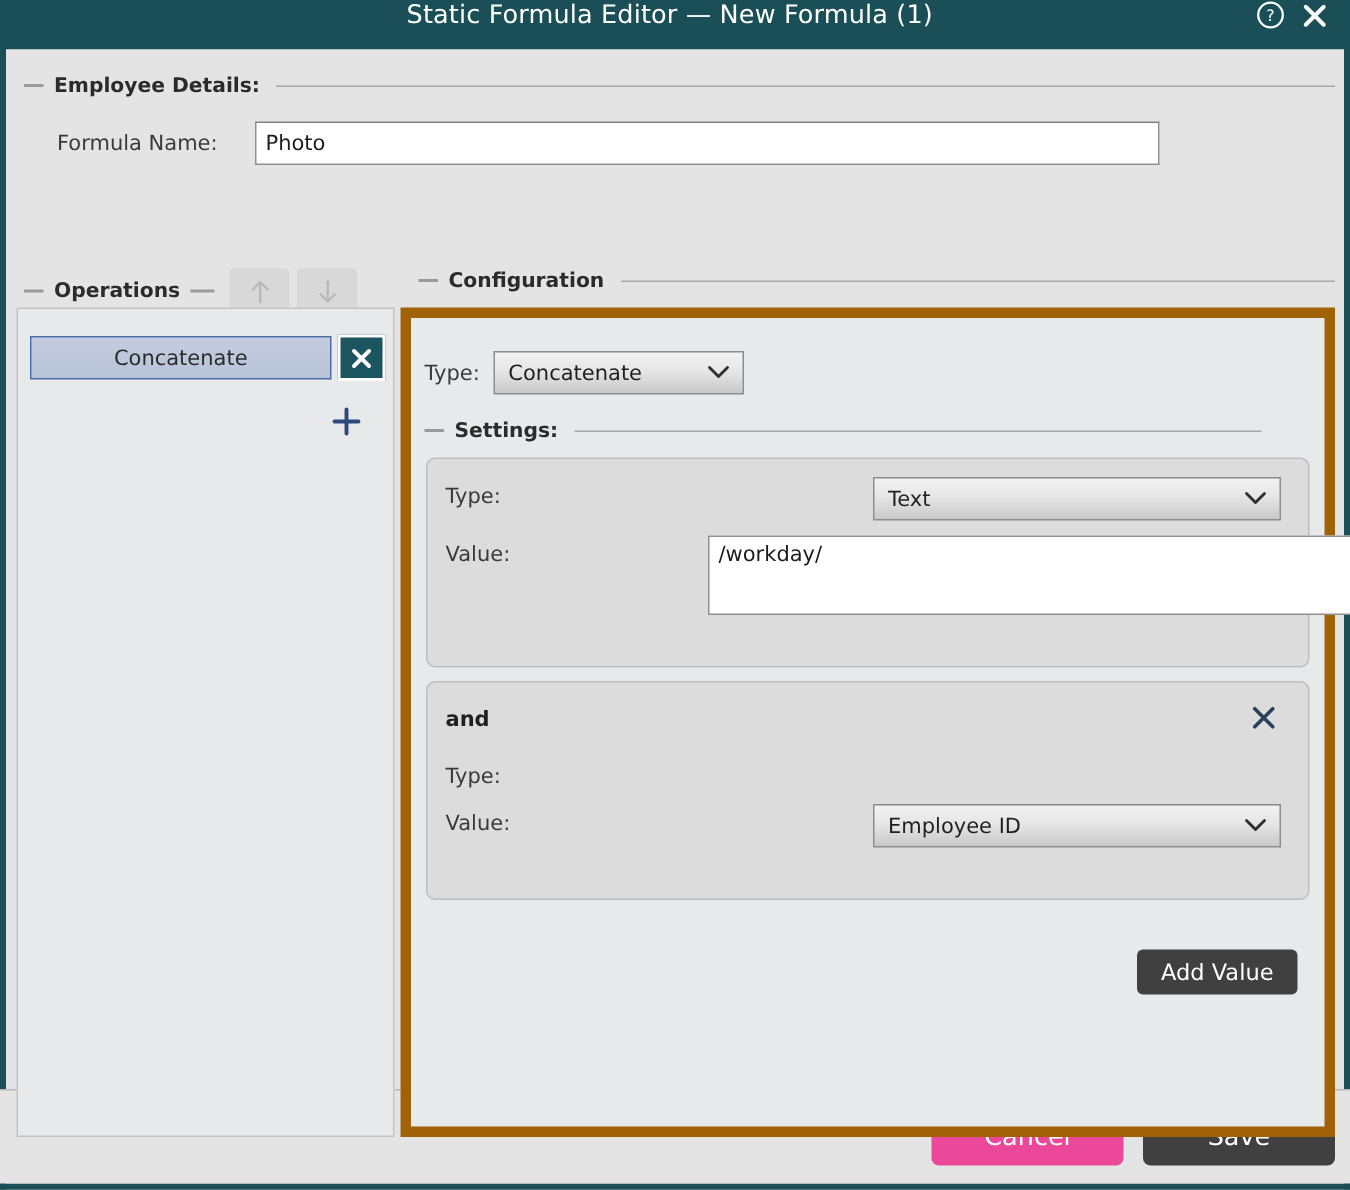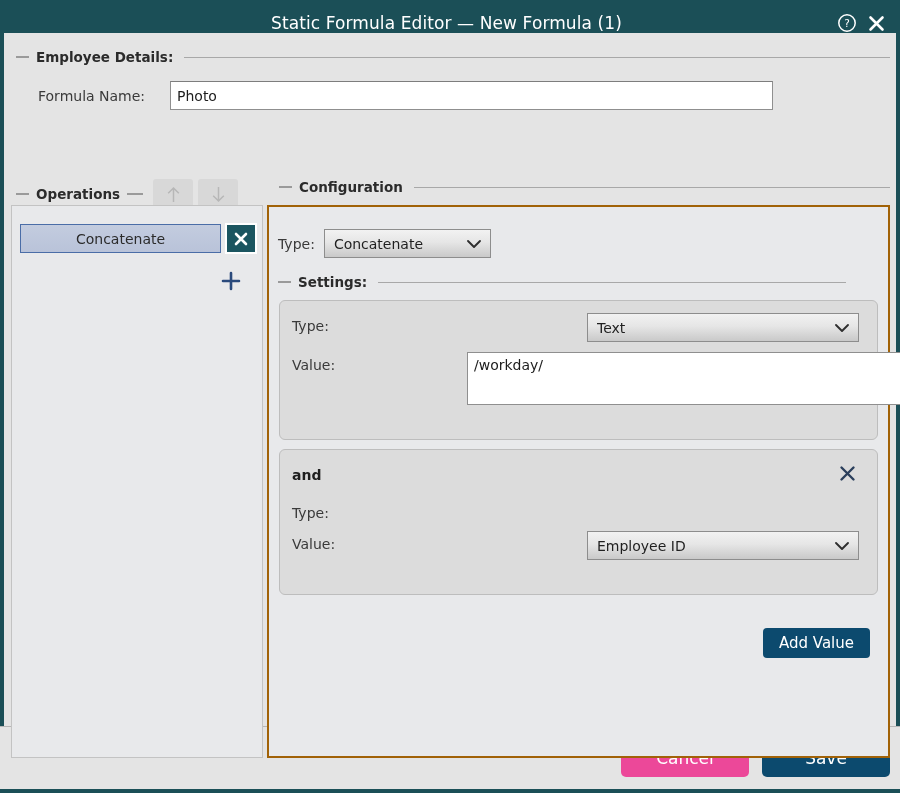--- a/index.html
+++ b/index.html
@@ -20,21 +20,21 @@
     display: flex;
     flex-direction: column;
   }
   
   .titlebar {
     height: 33px;
     min-height: 33px;
     background: #1b4f57;
     color: #ffffff;
     display: flex;
-    align-items: flex-end;
+    align-items: flex-start;
     position: relative;
     margin: 0 -4px;
   }
   .titlebar-title {
     flex: 1;
     text-align: center;
     font-size: 17px;
     letter-spacing: .1px;
     padding-left: 56px;
   }
@@ -170,21 +170,21 @@
   .config-hdr {
     position: absolute;
     left: 275px; top: 146px;
     width: 611px;
   }
   .config-panel {
     position: absolute;
     left: 263px; top: 172px;
     width: 623px; height: 553px;
     background: #e8e9eb;
-    border: 2px solid #a16207;
+    border: 7px solid #a16207;
   }
   .cfg-type-row {
     display: flex;
     align-items: center;
     gap: 9px;
     padding: 22px 0 0 9px;
   }
   .cfg-type-label { font-size: 14px; color: #3a3a3a; }
   
   .select {
@@ -265,21 +265,21 @@
     font-family: inherit;
     font-size: 15px;
     color: #ffffff;
     cursor: default;
     padding: 0 16px;
     height: 30px;
     display: inline-flex;
     align-items: center;
     justify-content: center;
   }
-  .btn-teal { background: #0c4a6e; }
+  .btn-teal { background: #404040; }
   .btn-gray { background: #ec4899; }
   
   .footer {
     height: 63px;
     min-height: 63px;
     background: #e4e4e4;
     border-top: 1px solid #b6b6b6;
     display: flex;
     align-items: center;
     justify-content: flex-end;

